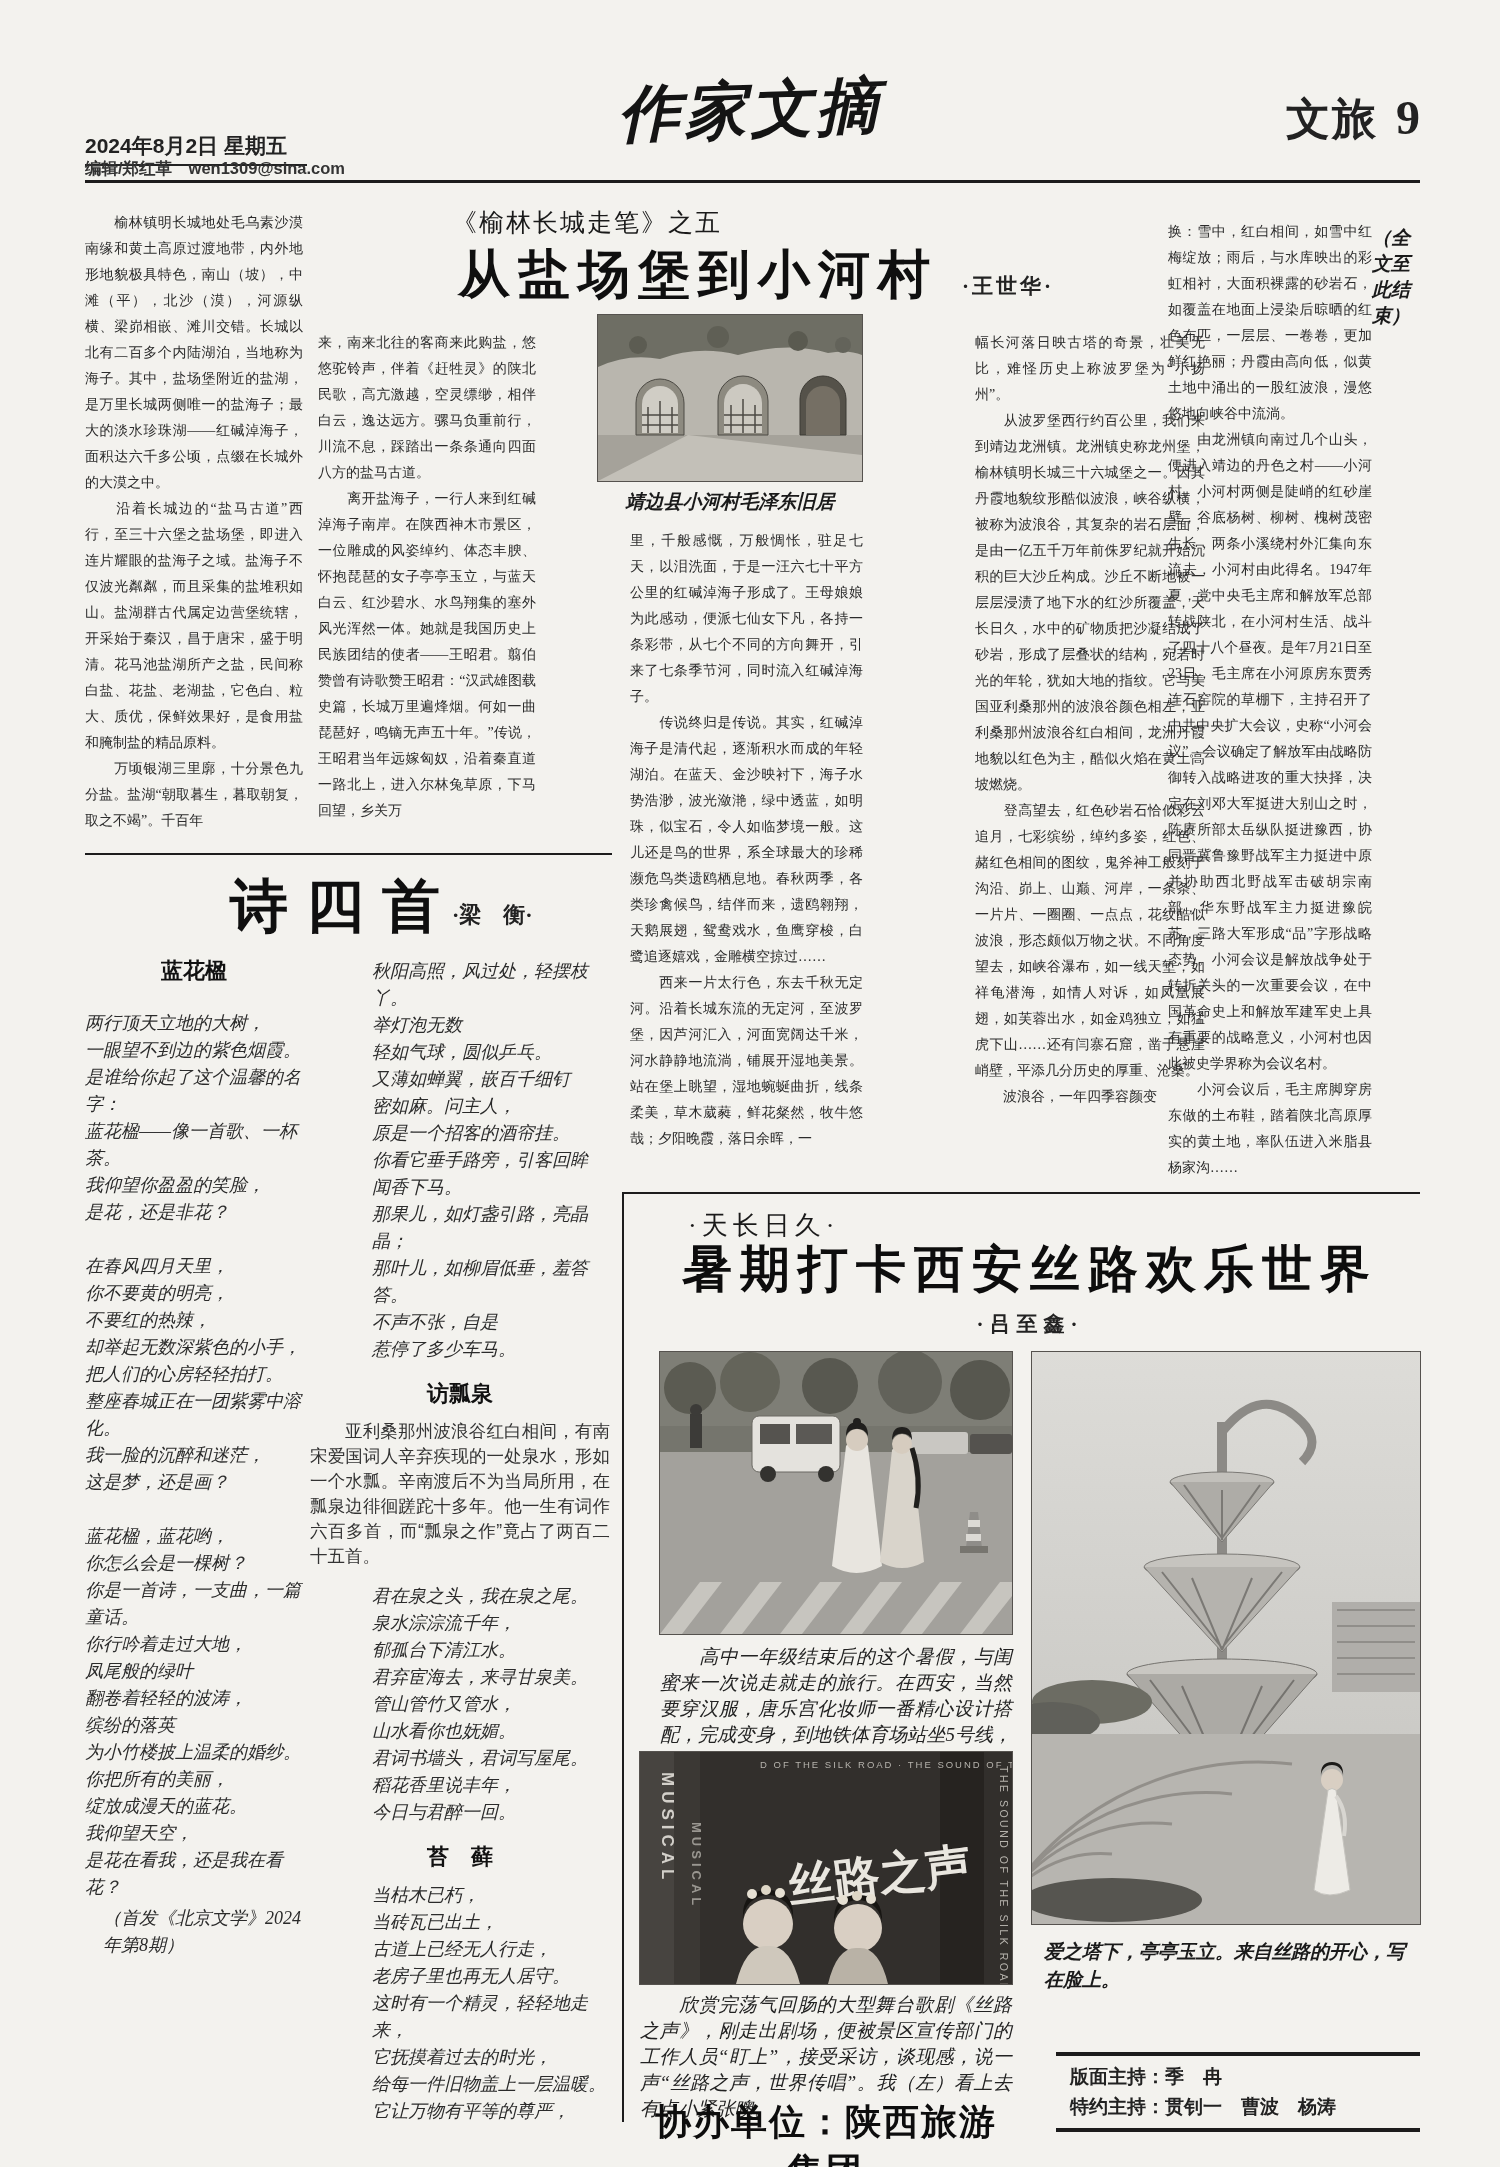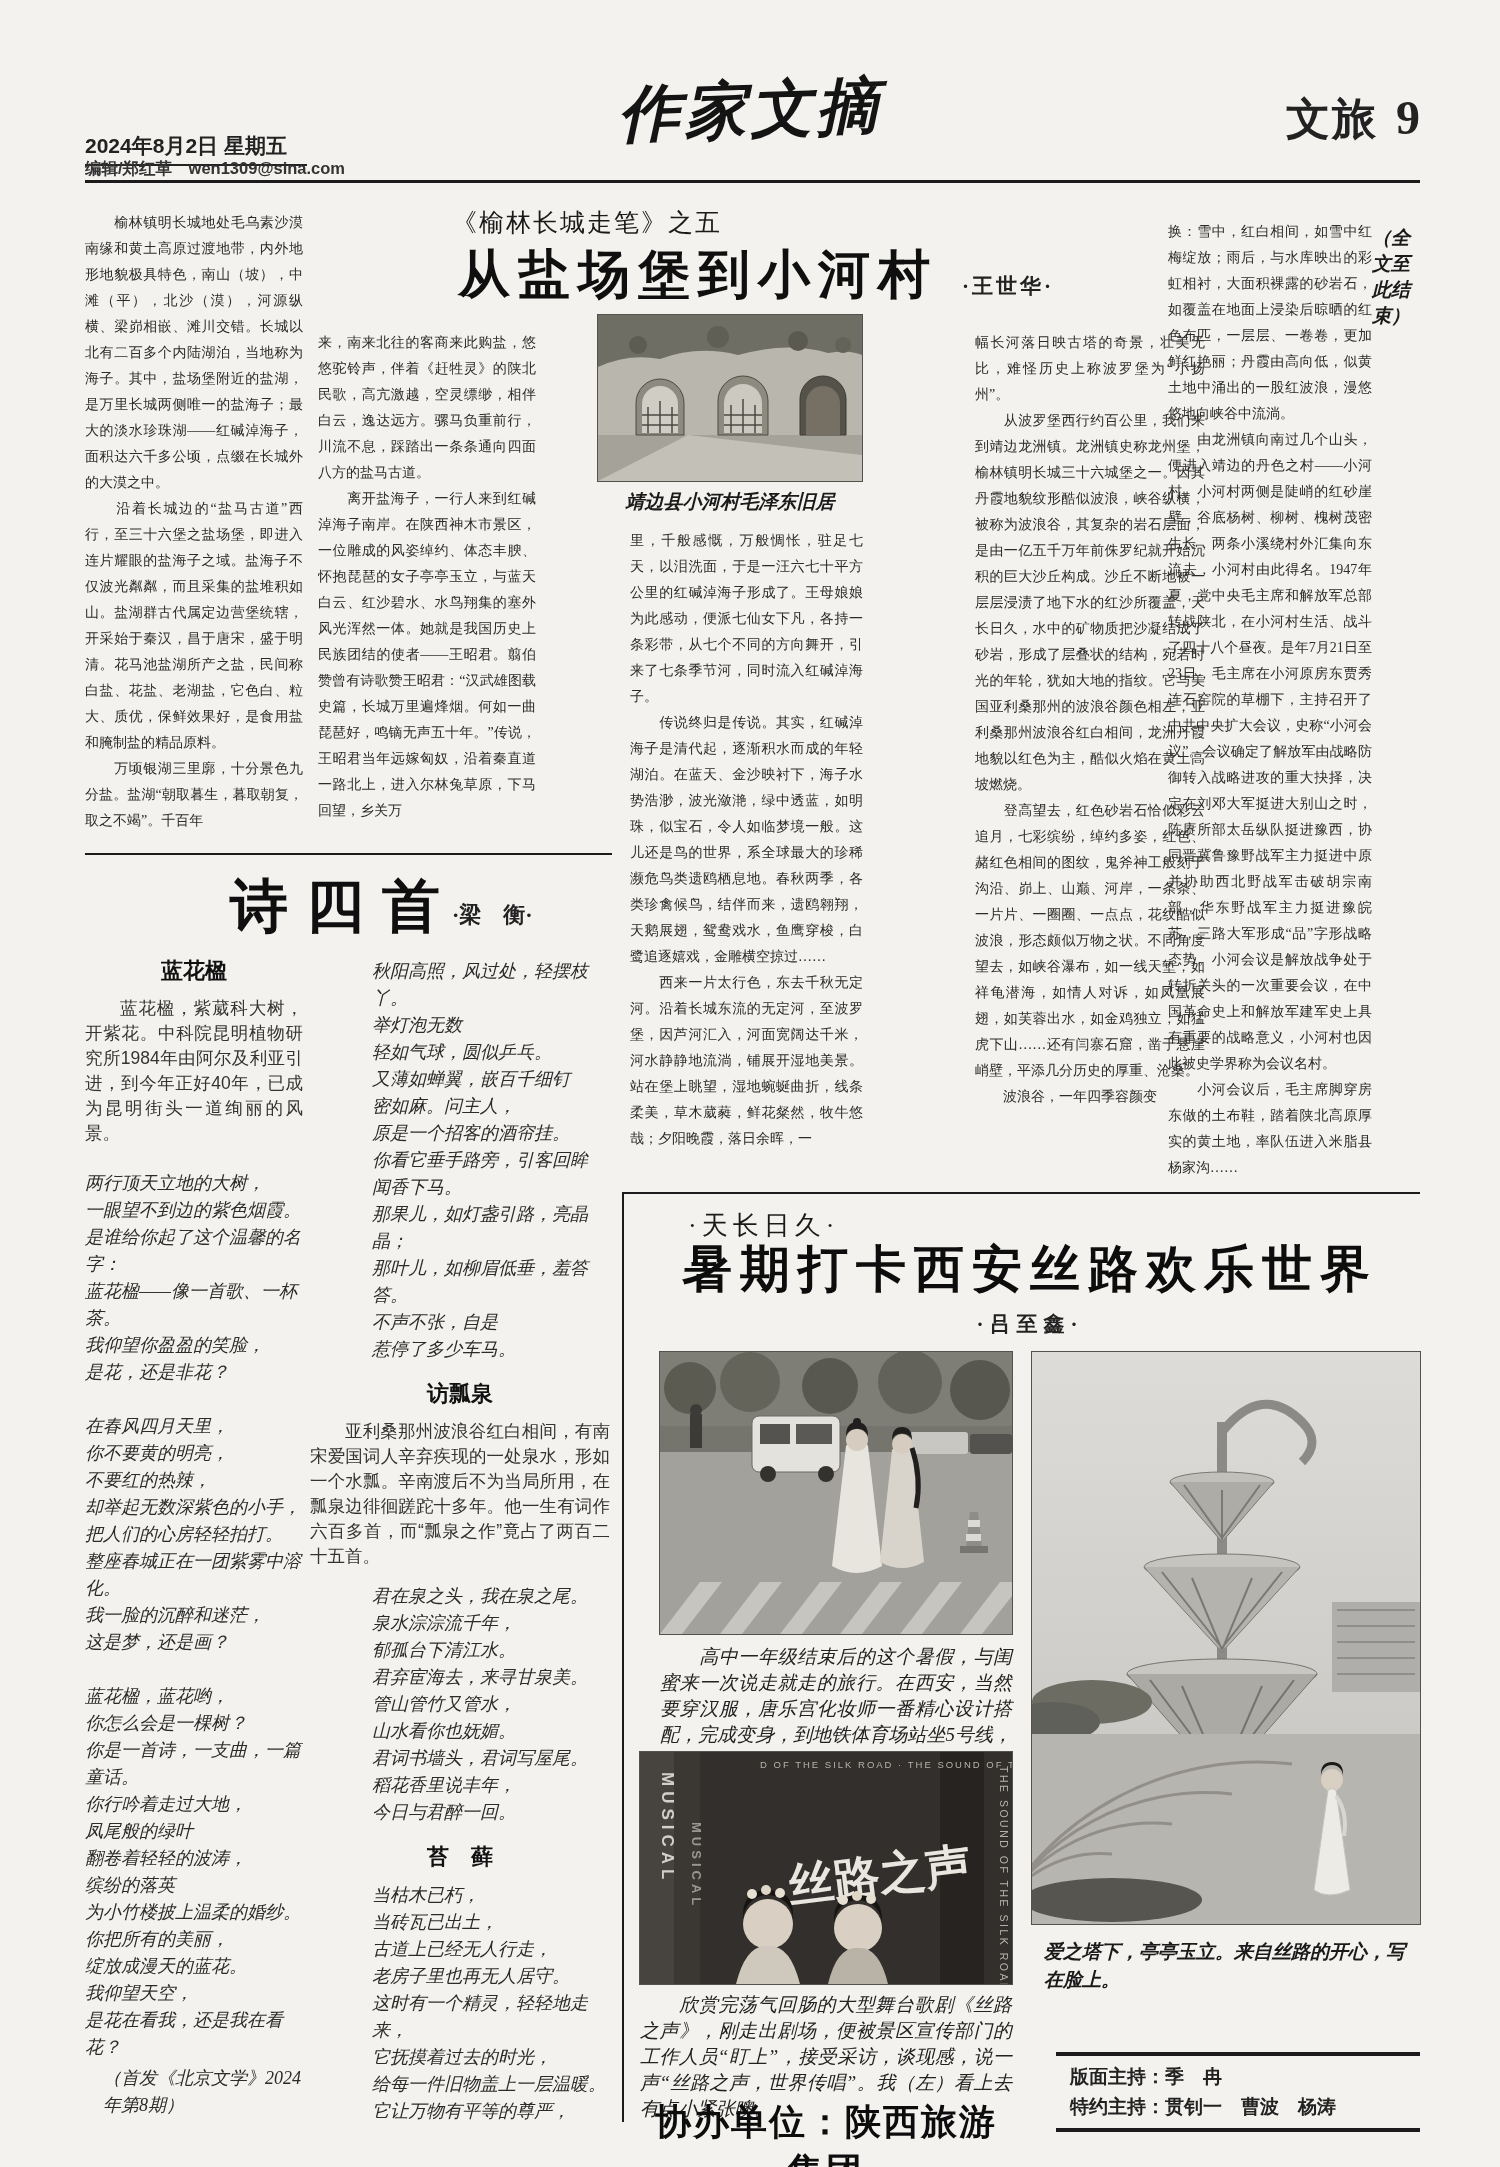--- a/index.html
+++ b/index.html
@@ -81,21 +81,20 @@
 　　小河会议后，毛主席脚穿房东做的土布鞋，踏着陕北高原厚实的黄土地，率队伍进入米脂县杨家沟……</div>
     <div class="caption" style="text-align:right;padding:6px 10px 0 0;">（全文至此结束）</div>
   </div>
 
   <div class="abs rule" style="left:85px;top:853px;width:527px;height:2px;"></div>
   <div class="abs b" style="left:230px;top:868px;font-size:58px;letter-spacing:18px;color:#0f0f0f;">诗四首</div>
   <div class="abs b" style="left:452px;top:900px;font-size:22px;">·梁　衡·</div>
 
   <div class="abs clip" style="left:85px;top:952px;width:218px;height:1170px;">
     <div class="subhead" style="margin-top:4px;">蓝花楹</div>
-    <div class="intro">蓝花楹，紫葳科大树，开紫花。中科院昆明植物研究所1984年由阿尔及利亚引进，到今年正好40年，已成为昆明街头一道绚丽的风景。</div>
     <div class="poem-line" style="margin-top:24px;">两行顶天立地的大树，
 一眼望不到边的紫色烟霞。
 是谁给你起了这个温馨的名字：
 蓝花楹——像一首歌、一杯茶。
 我仰望你盈盈的笑脸，
 是花，还是非花？
 
 在春风四月天里，
 你不要黄的明亮，
 不要红的热辣，

